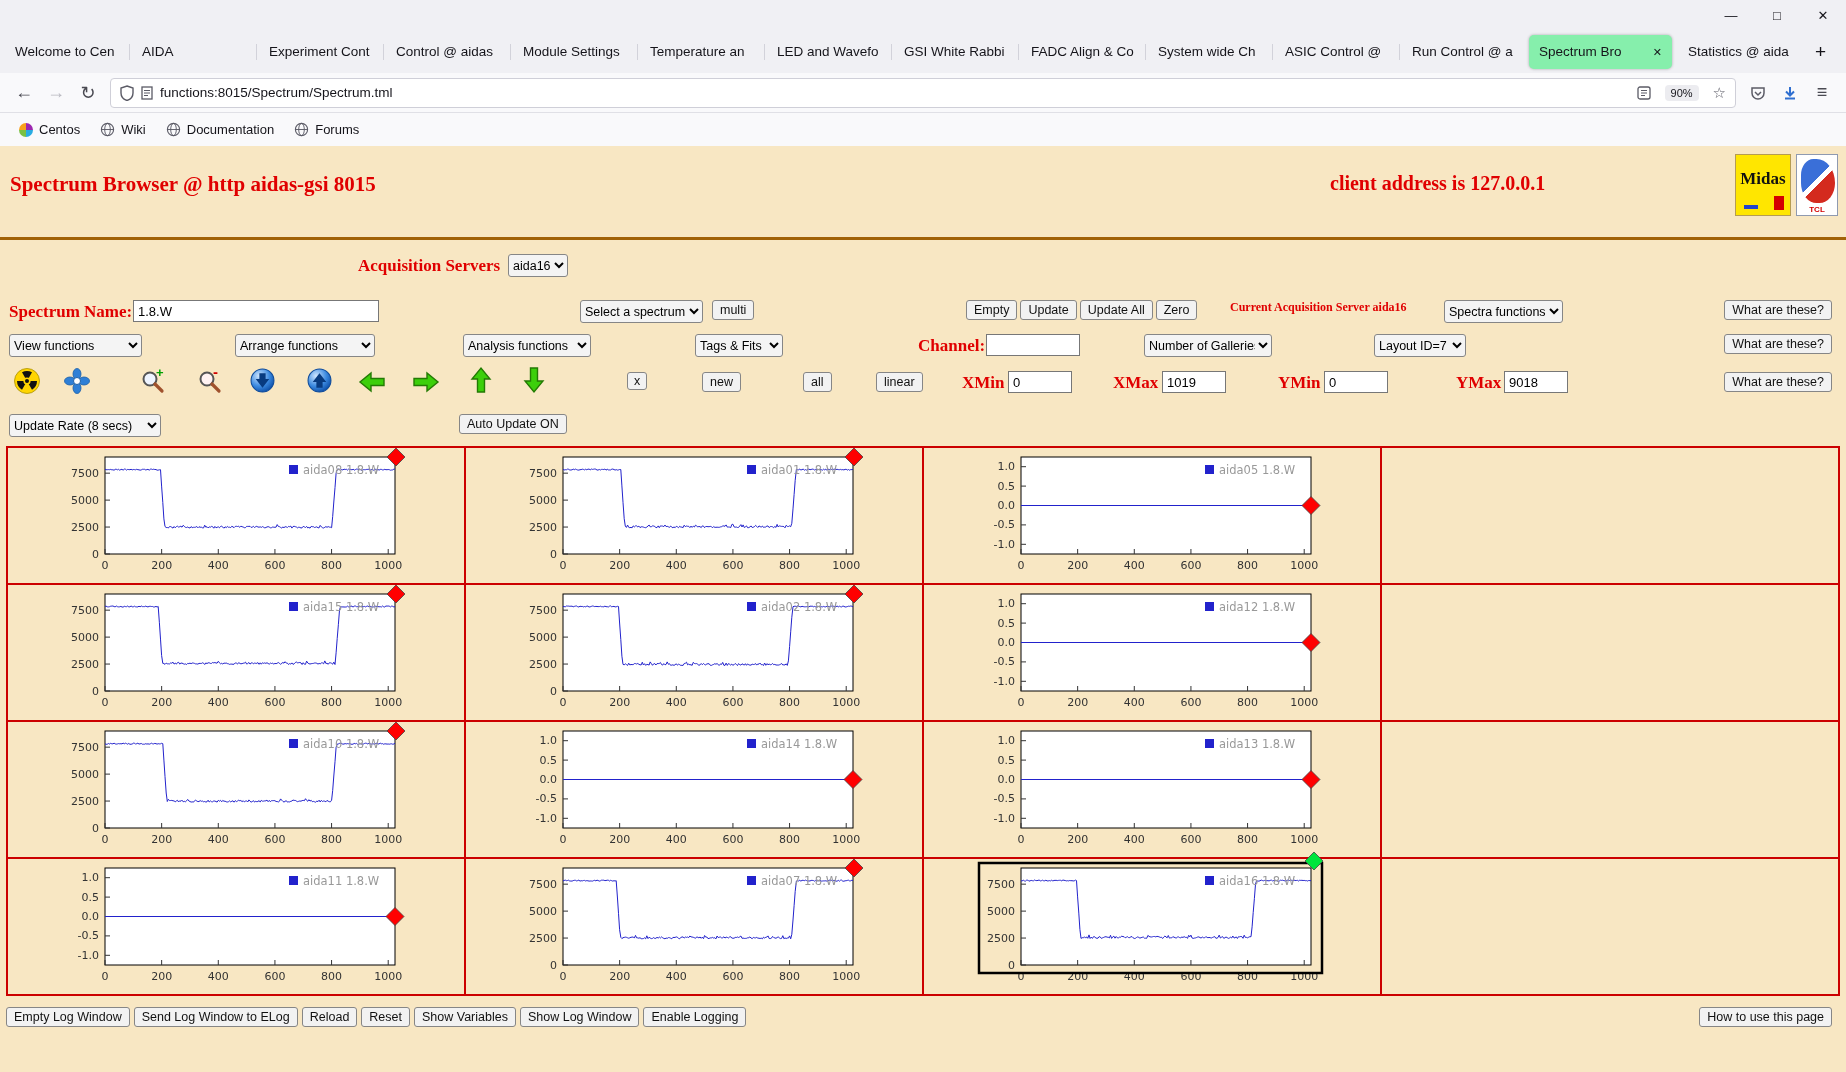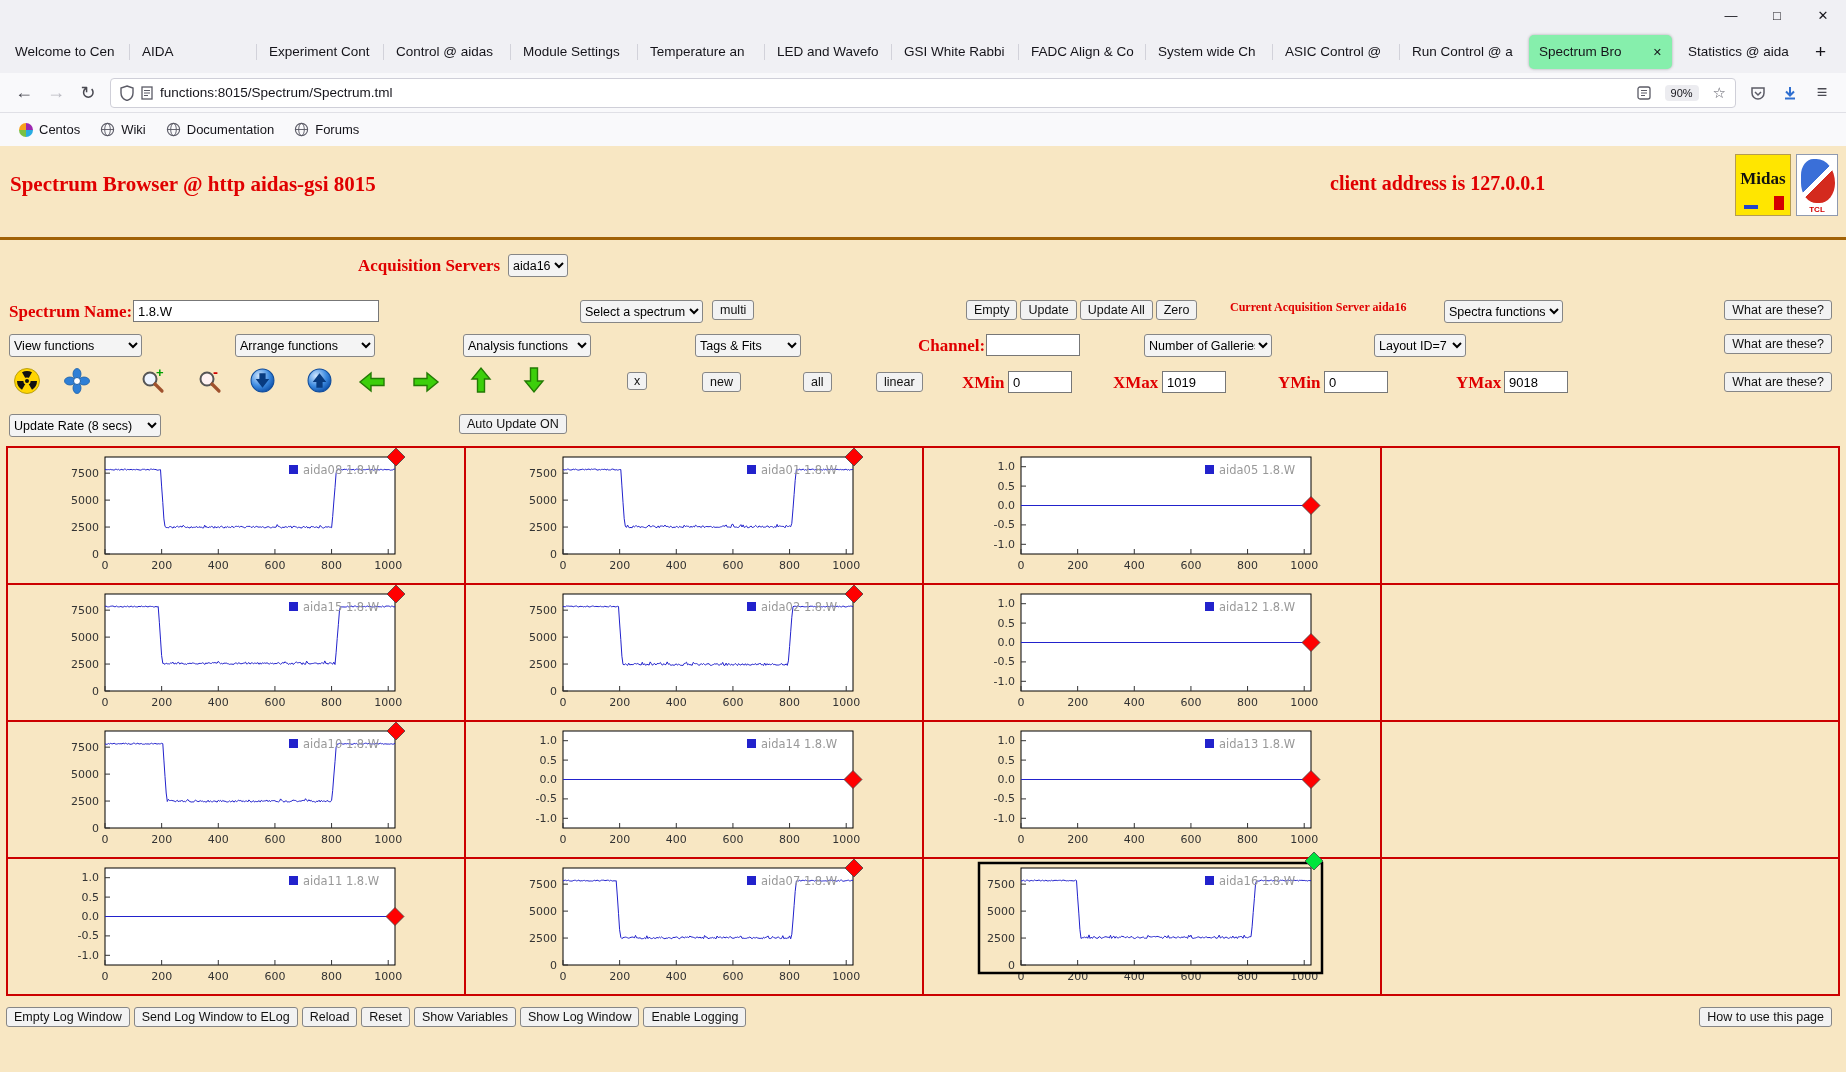--- a/index.html
+++ b/index.html
@@ -250,21 +250,21 @@
           <button>Zero</button>
         </span>
       <select class="abs" style="left:1444px;top:4px"><option>Spectra functions</option></select>
       <button class="what-btn">What are these?</button>
     </div>
 
     <div class="ctrl-row row-functions">
       <select class="abs" style="left:9px;top:4px;width:133px"><option>View functions</option></select>
       <select class="abs" style="left:235px;top:4px;width:140px"><option>Arrange functions</option></select>
       <select class="abs" style="left:463px;top:4px;width:128px"><option>Analysis functions</option></select>
-      <select class="abs" style="left:695px;top:4px;width:106px"><option>Tags &amp; Fits</option></select>
+      <select class="abs" style="left:695px;top:4px;width:88px"><option>Tags &amp; Fits</option></select>
       <span class="abs red-lbl" style="left:918px;top:6px">Channel:</span>
       <input type="text" class="abs" style="left: 986px; top: 4px; width: 94px;" value="">
       <select class="abs" style="left:1144px;top:4px;width:128px"><option>Number of Galleries</option></select>
       <select class="abs" style="left:1374px;top:4px;width:92px"><option>Layout ID=7</option></select>
       <button class="what-btn">What are these?</button>
     </div>
 
     <div class="ctrl-row row-icons">
       <span class="tool-icon" style="left:14px">
         <svg width="26" height="26" viewBox="0 0 26 26">

